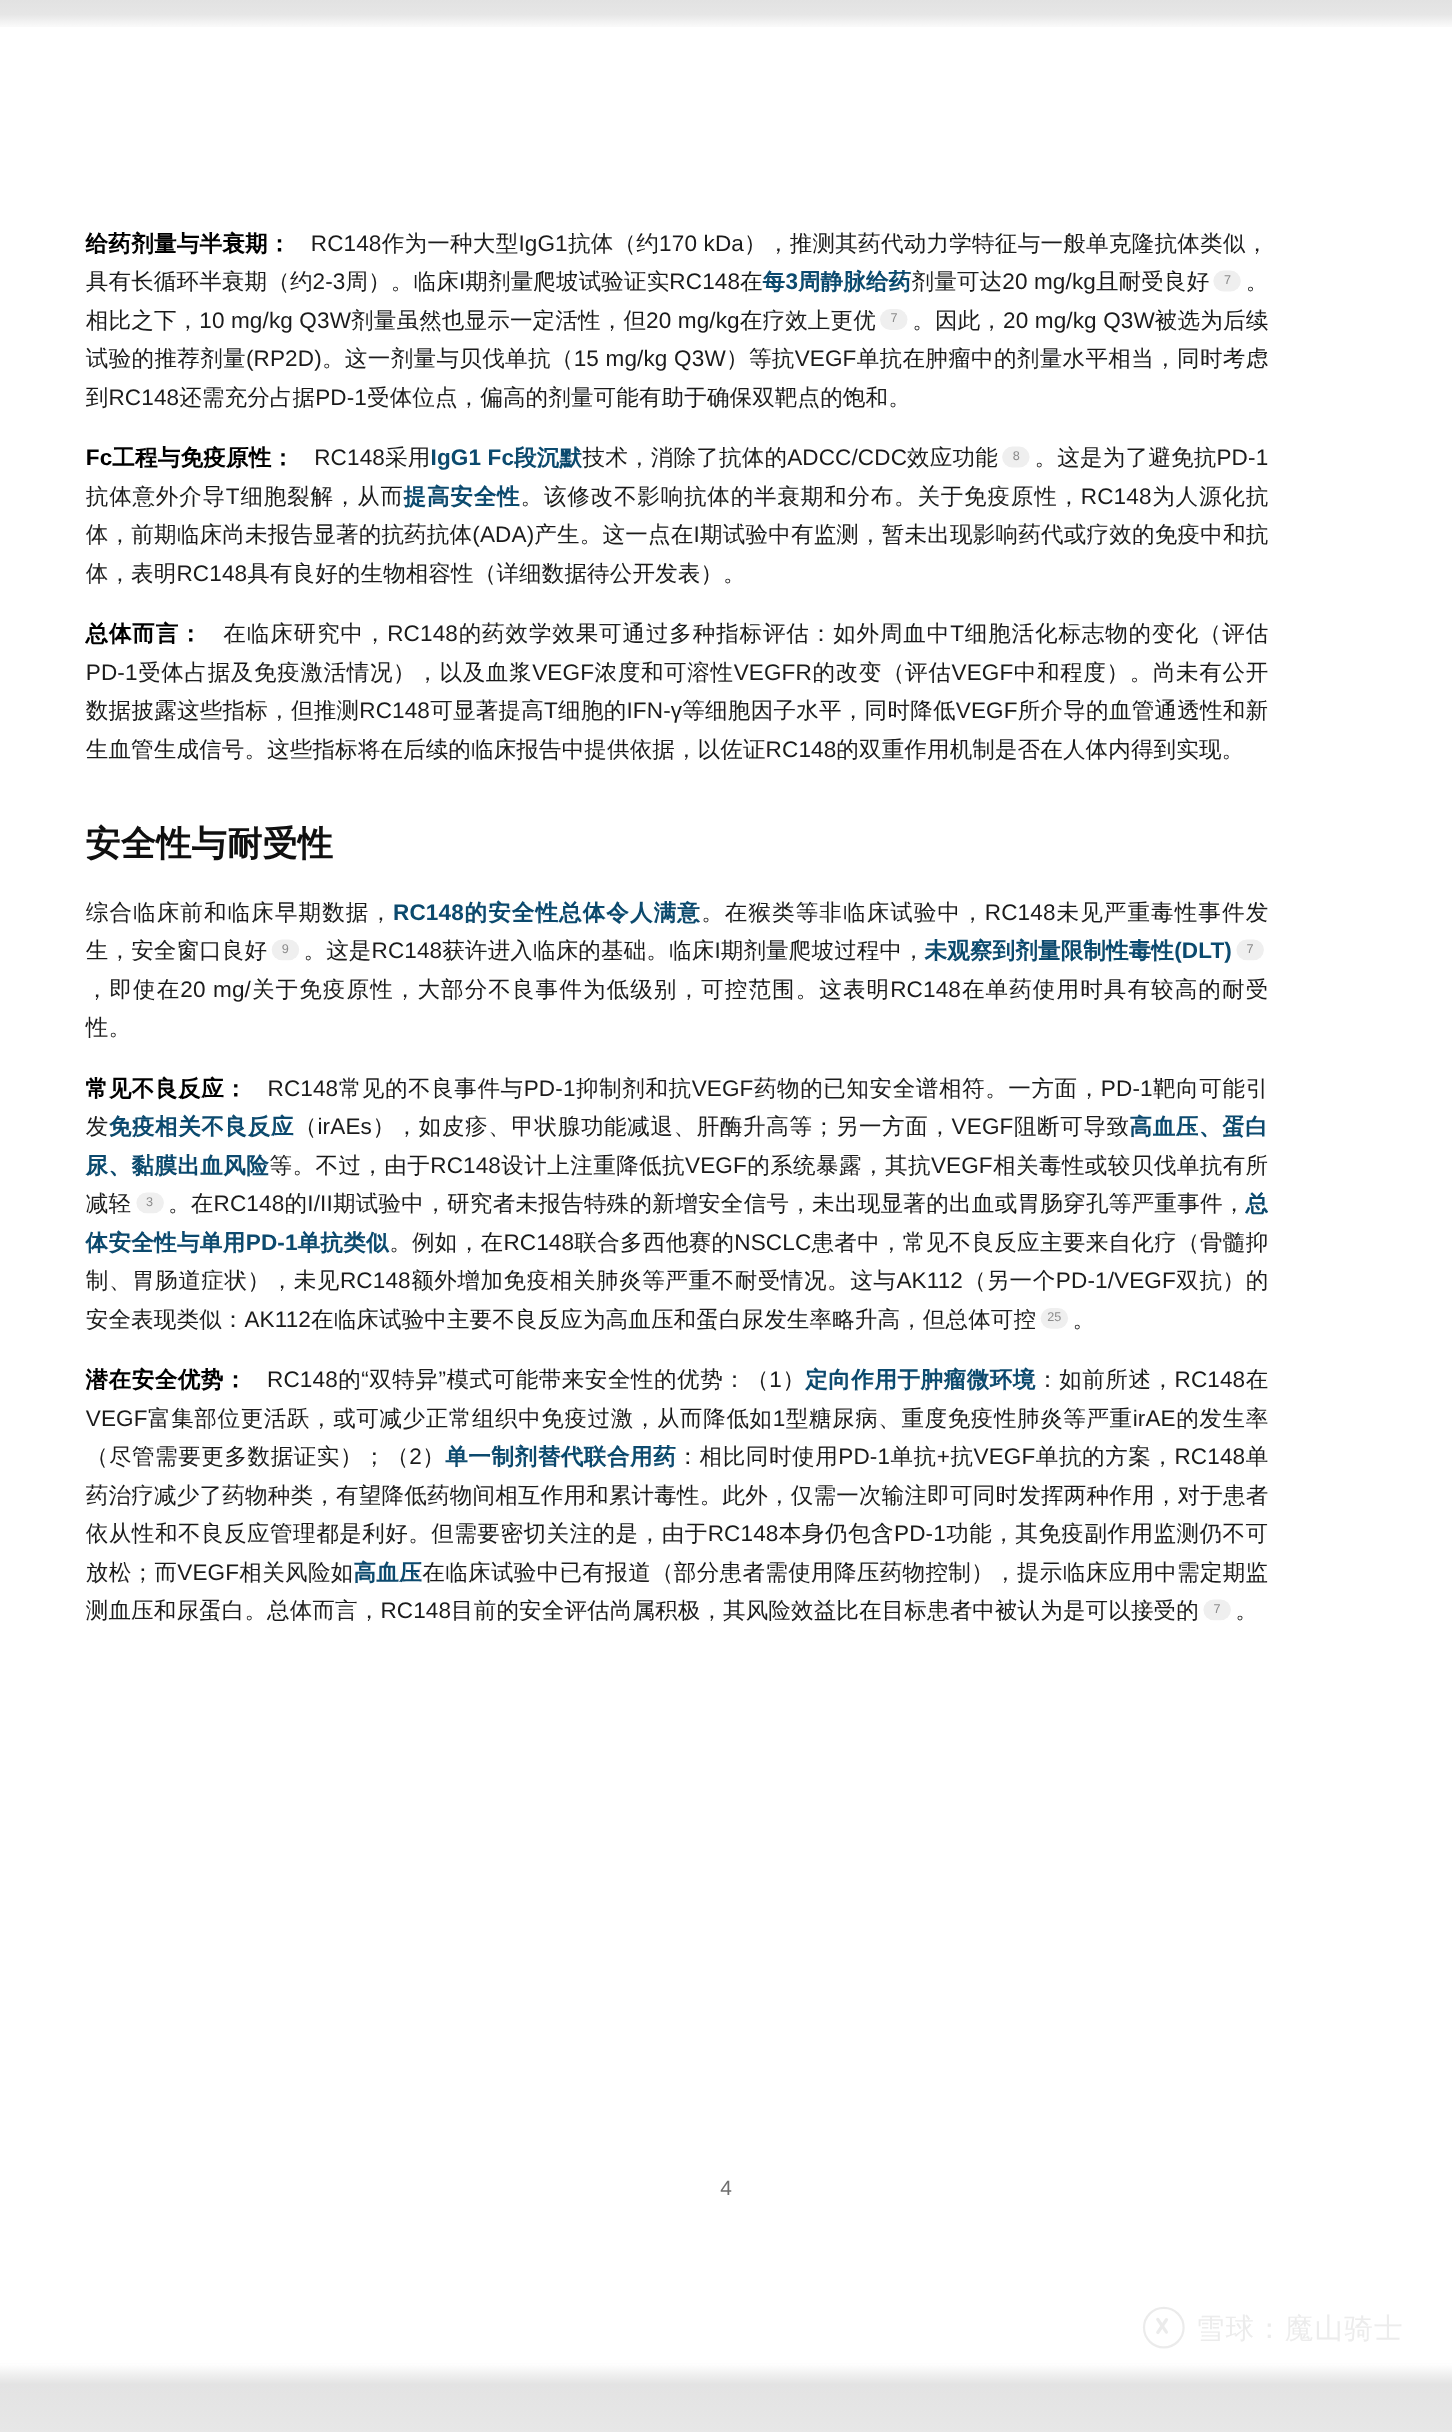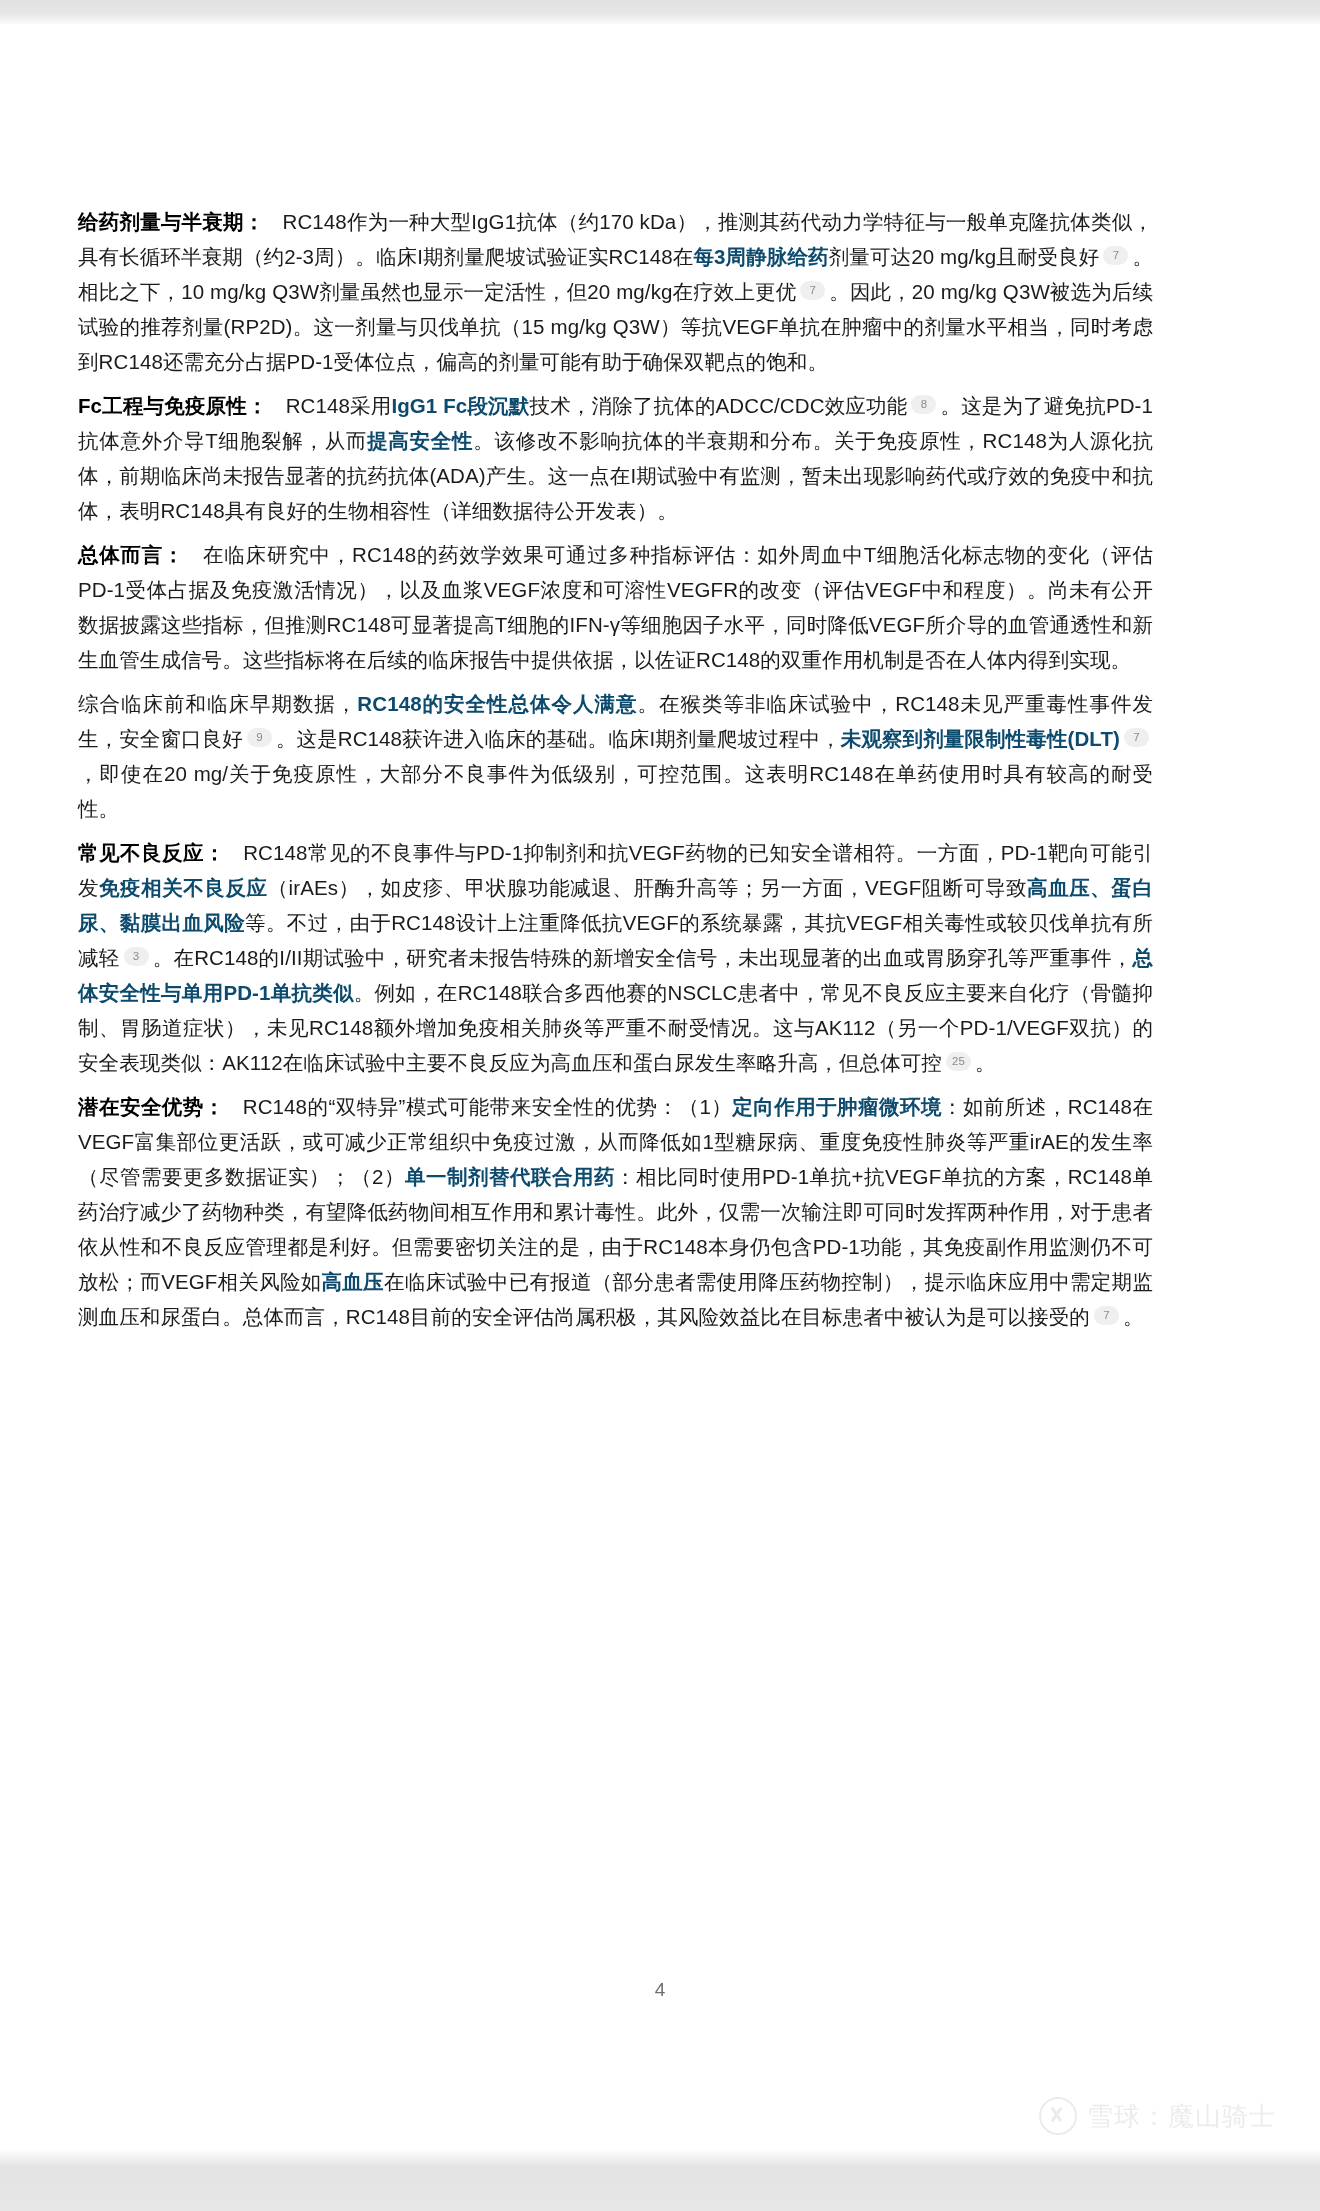--- a/index.html
+++ b/index.html
@@ -51,21 +51,21 @@
   
   p.para {
     margin: 0 0 0 0;
     font-size: 20.5px;
     line-height: 35px;
     color: #1b1b1b;
     text-align: justify;
     text-justify: inter-ideograph;
     letter-spacing: 0.1px;
   }
-  .para + .para { margin-top: 9px; }
+  .para + .para { margin-top: 20px; }
 
   h2.section-heading {
     font-size: 32px;
     font-weight: bold;
     color: #101010;
     margin: 46px 0 24px 0;
     line-height: 1.35;
     letter-spacing: 0.2px;
   }
   h2.section-heading.first { margin-top: 52px; }
@@ -151,20 +151,21 @@
 
 <div class="page-gap-top"></div>
 
 <div class="page">
 
   <div class="content">
     <div id="sections-root">
         <p class="para"><span class="lead">给药剂量与半衰期：</span><span class="gap"></span><span>RC148作为一种大型IgG1抗体（约170 kDa），推测其药代动力学特征与一般单克隆抗体类似，具有长循环半衰期（约2-3周）。临床I期剂量爬坡试验证实RC148在</span><span class="b">每3周静脉给药</span><span>剂量可达20 mg/kg且耐受良好</span><span class="cite">7</span><span>。相比之下，10 mg/kg Q3W剂量虽然也显示一定活性，但20 mg/kg在疗效上更优</span><span class="cite">7</span><span>。因此，20 mg/kg Q3W被选为后续试验的推荐剂量(RP2D)。这一剂量与贝伐单抗（15 mg/kg Q3W）等抗VEGF单抗在肿瘤中的剂量水平相当，同时考虑到RC148还需充分占据PD-1受体位点，偏高的剂量可能有助于确保双靶点的饱和。</span></p>
         <p class="para"><span class="lead">Fc工程与免疫原性：</span><span class="gap"></span><span>RC148采用</span><span class="b">IgG1 Fc段沉默</span><span>技术，消除了抗体的ADCC/CDC效应功能</span><span class="cite">8</span><span>。这是为了避免抗PD-1抗体意外介导T细胞裂解，从而</span><span class="b">提高安全性</span><span>。该修改不影响抗体的半衰期和分布。关于免疫原性，RC148为人源化抗体，前期临床尚未报告显著的抗药抗体(ADA)产生。这一点在I期试验中有监测，暂未出现影响药代或疗效的免疫中和抗体，表明RC148具有良好的生物相容性（详细数据待公开发表）。</span></p>
         <p class="para"><span class="lead">总体而言：</span><span class="gap"></span><span>在临床研究中，RC148的药效学效果可通过多种指标评估：如外周血中T细胞活化标志物的变化（评估PD-1受体占据及免疫激活情况），以及血浆VEGF浓度和可溶性VEGFR的改变（评估VEGF中和程度）。尚未有公开数据披露这些指标，但推测RC148可显著提高T细胞的IFN-γ等细胞因子水平，同时降低VEGF所介导的血管通透性和新生血管生成信号。这些指标将在后续的临床报告中提供依据，以佐证RC148的双重作用机制是否在人体内得到实现。</span></p>
+        <h2 class="section-heading">安全性与耐受性</h2>
         <p class="para"><span>综合临床前和临床早期数据，</span><span class="b">RC148的安全性总体令人满意</span><span>。在猴类等非临床试验中，RC148未见严重毒性事件发生，安全窗口良好</span><span class="cite">9</span><span>。这是RC148获许进入临床的基础。临床I期剂量爬坡过程中，</span><span class="b">未观察到剂量限制性毒性(DLT)</span><span class="cite">7</span><span>，即使在20 mg/关于免疫原性，大部分不良事件为低级别，可控范围。这表明RC148在单药使用时具有较高的耐受性。</span></p>
         <p class="para"><span class="lead">常见不良反应：</span><span class="gap"></span><span>RC148常见的不良事件与PD-1抑制剂和抗VEGF药物的已知安全谱相符。一方面，PD-1靶向可能引发</span><span class="b">免疫相关不良反应</span><span>（irAEs），如皮疹、甲状腺功能减退、肝酶升高等；另一方面，VEGF阻断可导致</span><span class="b">高血压、蛋白尿、黏膜出血风险</span><span>等。不过，由于RC148设计上注重降低抗VEGF的系统暴露，其抗VEGF相关毒性或较贝伐单抗有所减轻</span><span class="cite">3</span><span>。在RC148的I/II期试验中，研究者未报告特殊的新增安全信号，未出现显著的出血或胃肠穿孔等严重事件，</span><span class="b">总体安全性与单用PD-1单抗类似</span><span>。例如，在RC148联合多西他赛的NSCLC患者中，常见不良反应主要来自化疗（骨髓抑制、胃肠道症状），未见RC148额外增加免疫相关肺炎等严重不耐受情况。这与AK112（另一个PD-1/VEGF双抗）的安全表现类似：AK112在临床试验中主要不良反应为高血压和蛋白尿发生率略升高，但总体可控</span><span class="cite">25</span><span>。</span></p>
         <p class="para"><span class="lead">潜在安全优势：</span><span class="gap"></span><span>RC148的“双特异”模式可能带来安全性的优势：（1）</span><span class="b">定向作用于肿瘤微环境</span><span>：如前所述，RC148在VEGF富集部位更活跃，或可减少正常组织中免疫过激，从而降低如1型糖尿病、重度免疫性肺炎等严重irAE的发生率（尽管需要更多数据证实）；（2）</span><span class="b">单一制剂替代联合用药</span><span>：相比同时使用PD-1单抗+抗VEGF单抗的方案，RC148单药治疗减少了药物种类，有望降低药物间相互作用和累计毒性。此外，仅需一次输注即可同时发挥两种作用，对于患者依从性和不良反应管理都是利好。但需要密切关注的是，由于RC148本身仍包含PD-1功能，其免疫副作用监测仍不可放松；而VEGF相关风险如</span><span class="b">高血压</span><span>在临床试验中已有报道（部分患者需使用降压药物控制），提示临床应用中需定期监测血压和尿蛋白。总体而言，RC148目前的安全评估尚属积极，其风险效益比在目标患者中被认为是可以接受的</span><span class="cite">7</span><span>。</span></p>
       </div>
   </div>
 
   <div class="page-number">4</div>
 
   <div class="watermark">
     <span class="wm-logo"></span>

